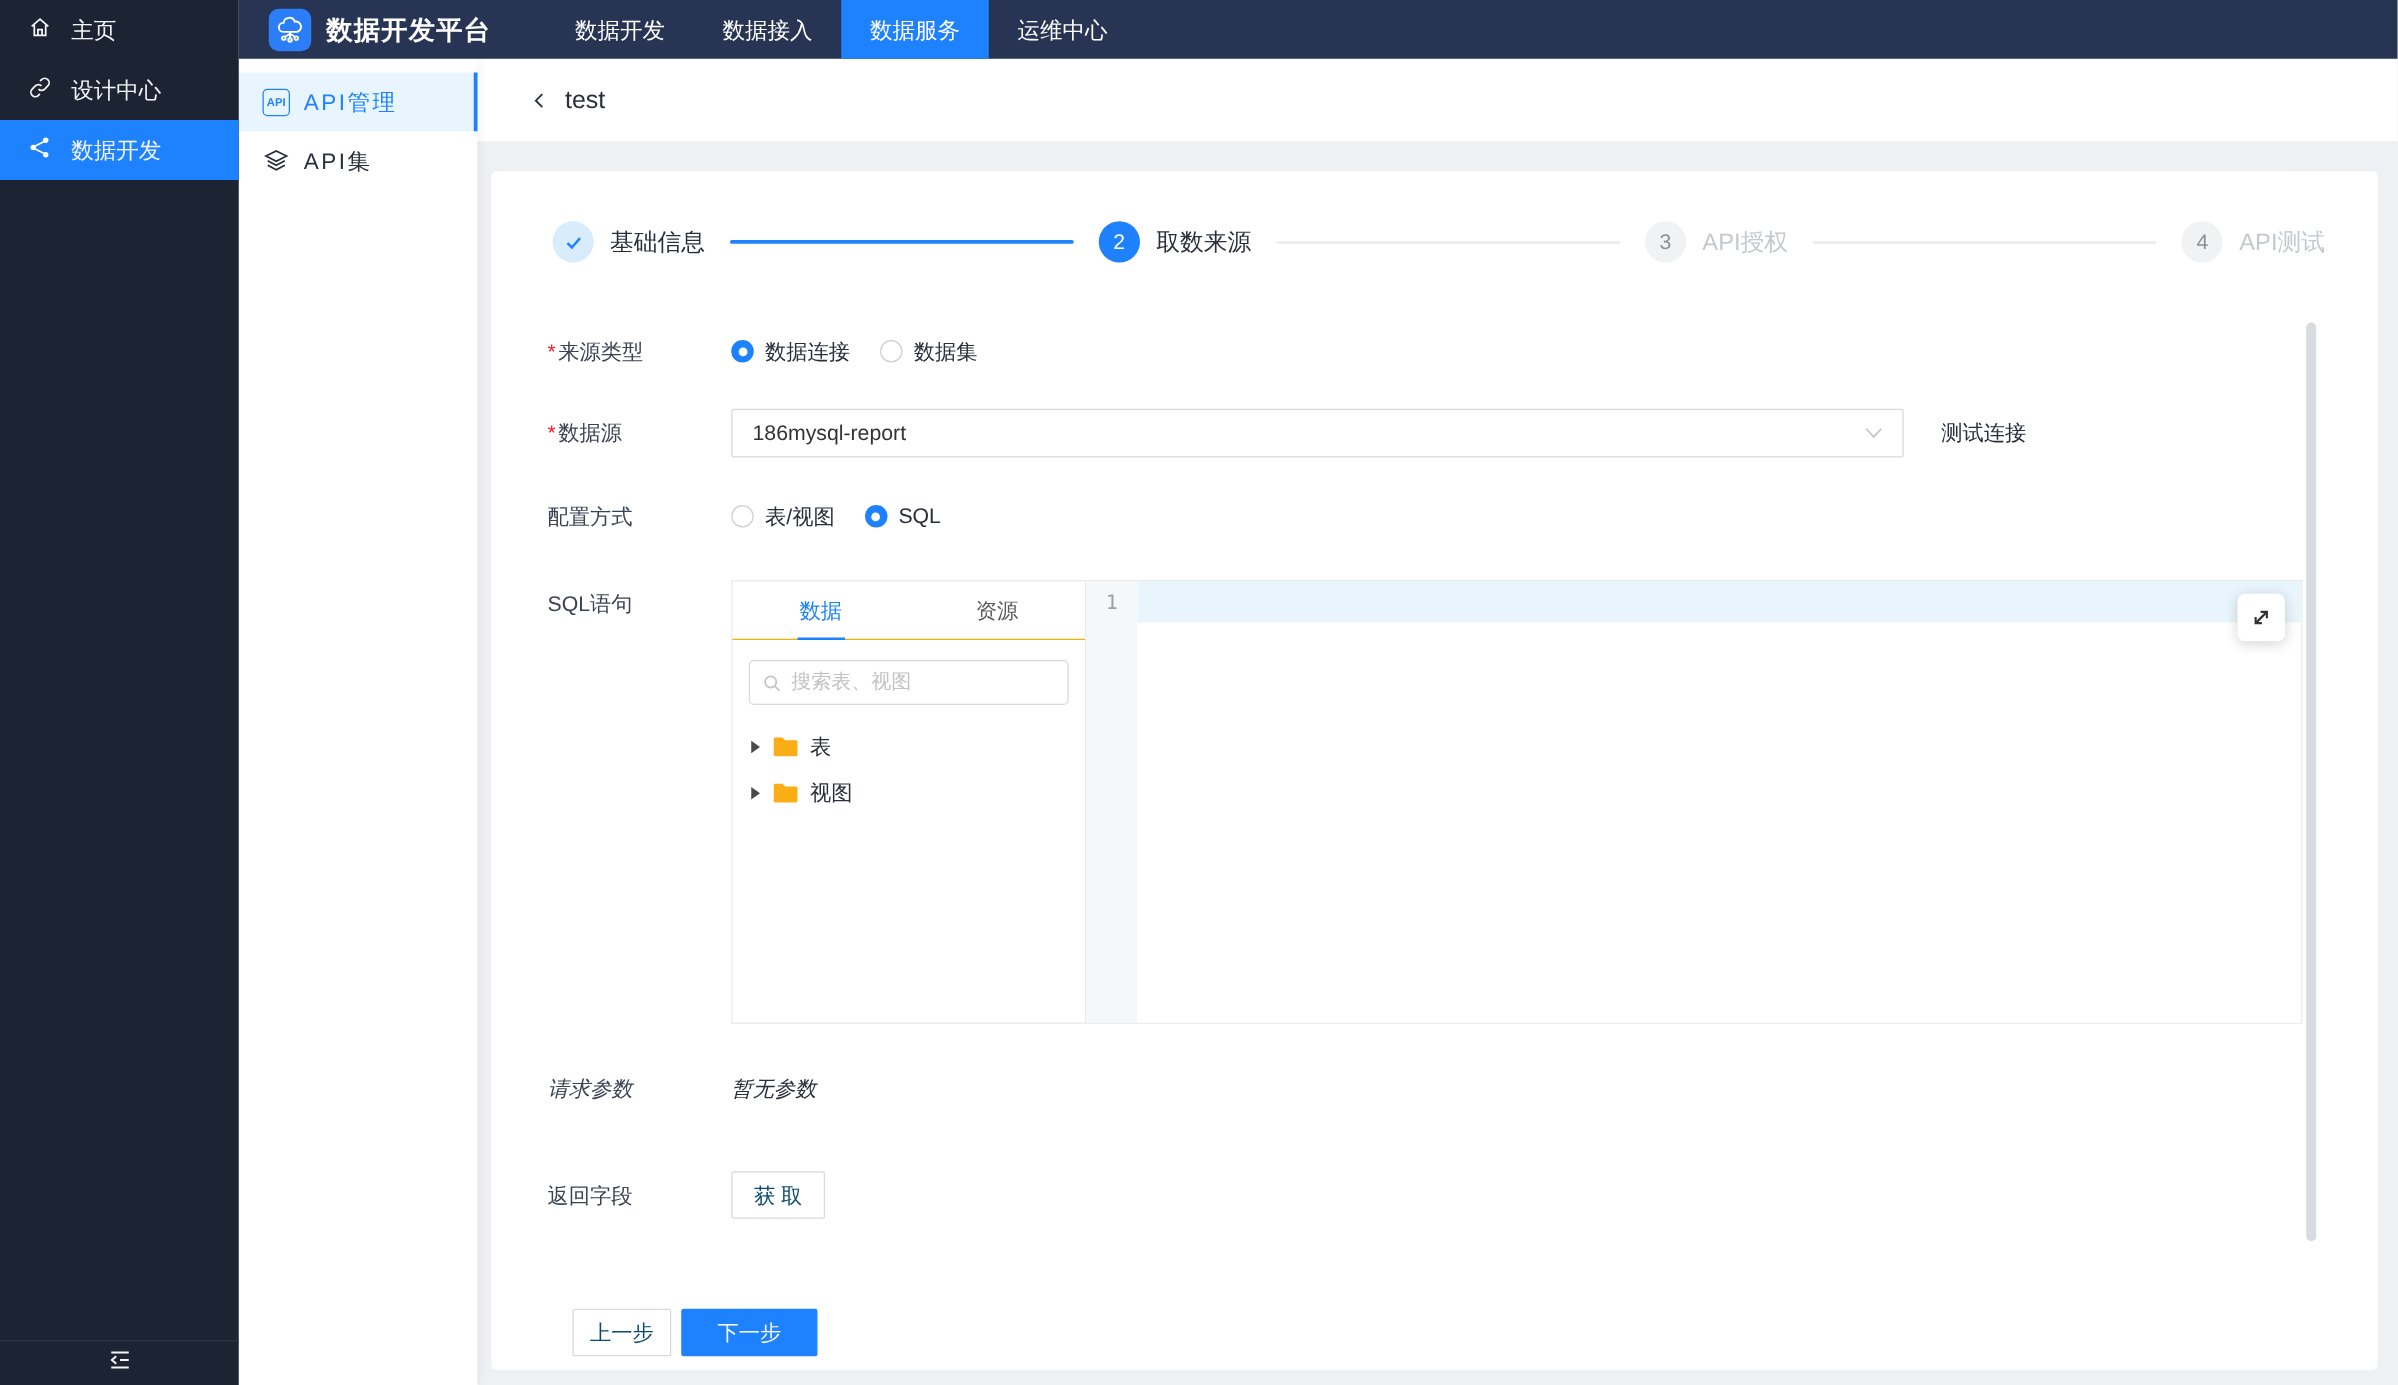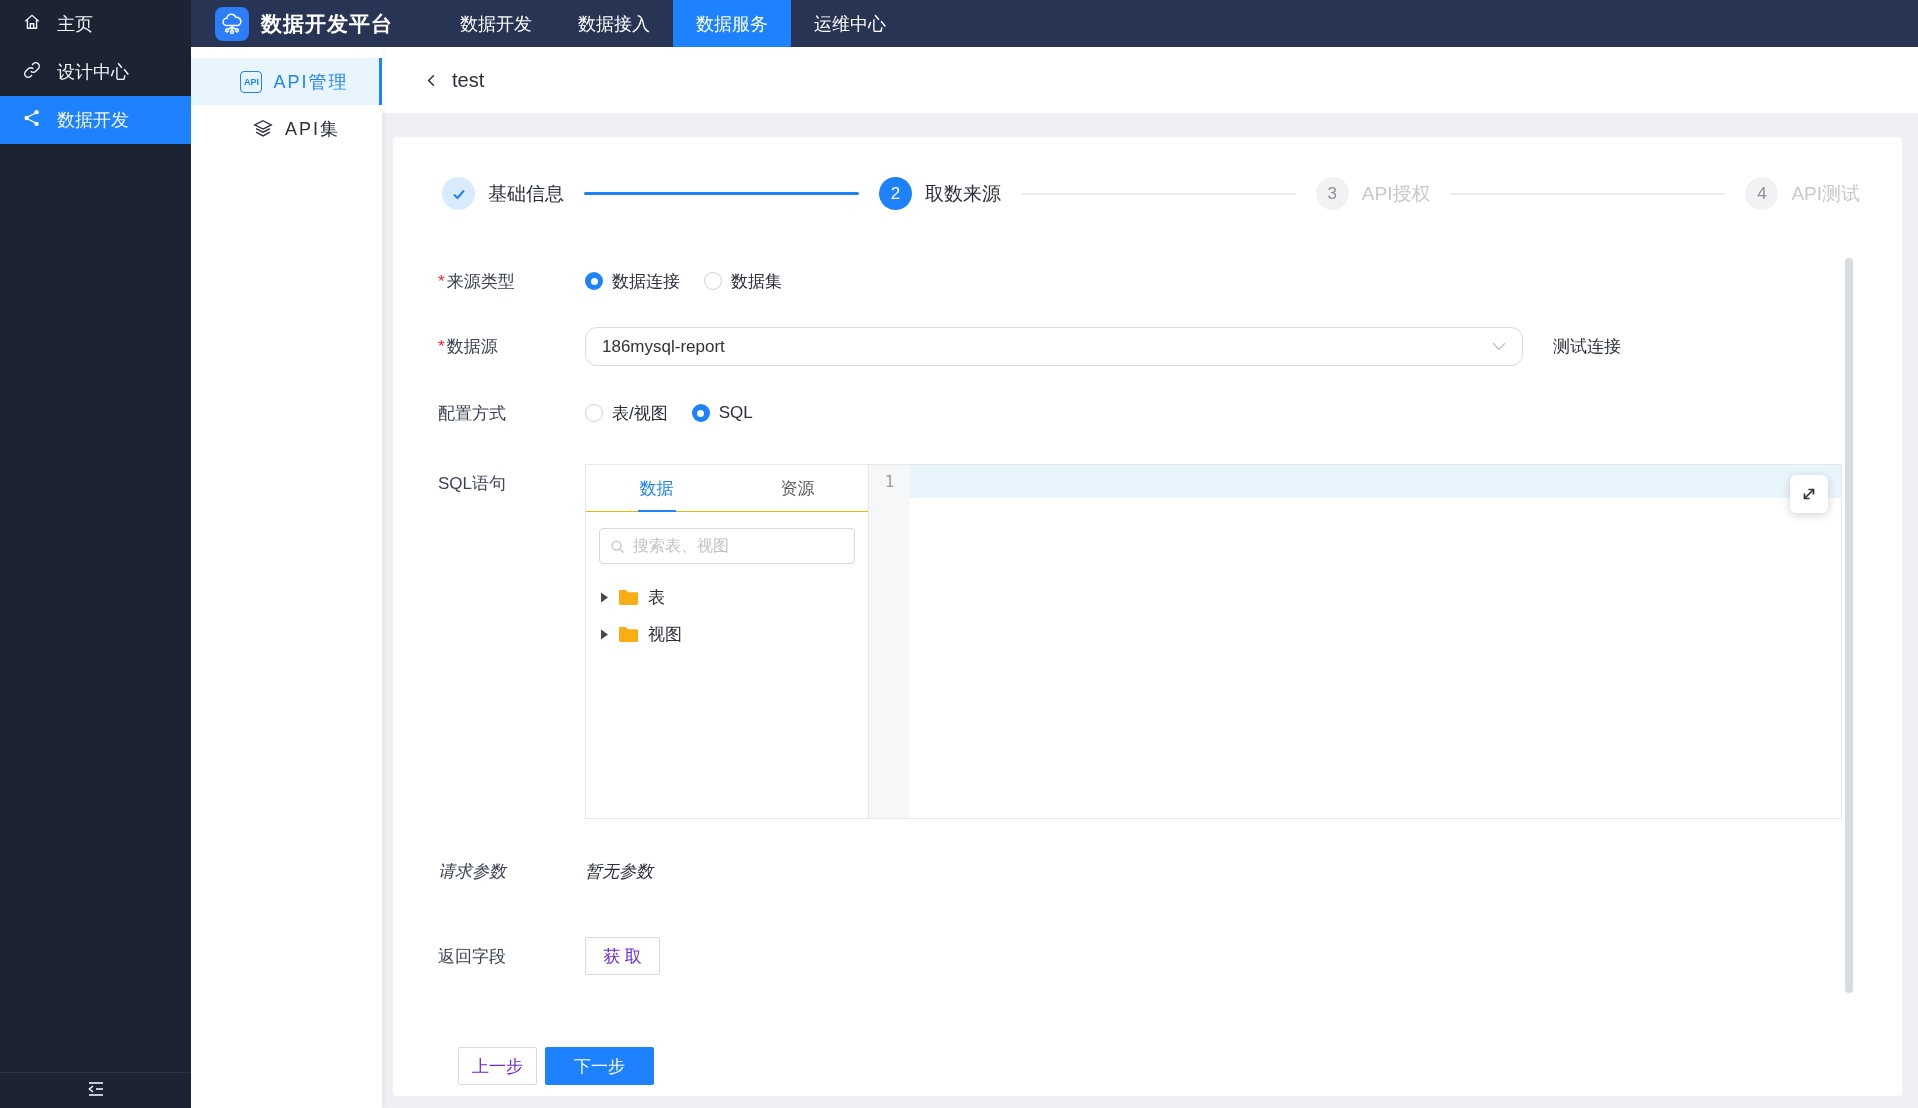--- a/index.html
+++ b/index.html
@@ -23,21 +23,21 @@
     margin-left:24px; display:flex; align-items:center; justify-content:center; flex-shrink:0; }
   .app-title { font-size:21px; font-weight:700; margin-left:12px; letter-spacing:1px; white-space:nowrap; }
   .nav-tabs { display:flex; height:100%; margin-left:44px; }
   .nav-tab { padding:0 23px; display:flex; align-items:center; font-size:18px; cursor:pointer; white-space:nowrap; }
   .nav-tab.active { background:#1e82ff; }
 
   
   .subsidebar { position:absolute; left:191px; top:47px; width:191px; bottom:0;
     background:#fff; box-shadow:2px 0 6px rgba(29,35,41,0.05); z-index:3; }
   .sub-item { height:47px; display:flex; align-items:center; padding-left:19px;
-    gap:11px; font-size:18px; color:#2a2f3a; letter-spacing:2px; cursor:pointer;justify-content:center; }
+    gap:11px; font-size:18px; color:#2a2f3a; letter-spacing:2px; cursor:pointer; }
   .sub-item:first-child { margin-top:11px; }
   .sub-item.active { background:#e8f5ff; color:#1e82ff; border-right:3px solid #1e82ff; }
   .api-badge { width:22px; height:22px; border:1.5px solid #1e82ff; border-radius:4px;
     display:flex; align-items:center; justify-content:center; font-size:9px; font-weight:700;
     color:#1e82ff; letter-spacing:0; flex-shrink:0; }
 
   
   .breadcrumb { position:absolute; left:382px; top:47px; right:0; height:66px;
     background:#fff; display:flex; align-items:center; padding-left:42px; gap:13px; z-index:1; }
   .breadcrumb-title { font-size:20px; color:#2a2f3a; }
@@ -79,21 +79,21 @@
 
   .radio-group { display:flex; align-items:center; gap:24px; }
   .radio-opt { display:flex; align-items:center; gap:9px; cursor:pointer; }
   .radio { width:18px; height:18px; border-radius:50%; flex-shrink:0; }
   .radio.on { background:#1e82ff; position:relative; }
   .radio.on::after { content:""; position:absolute; left:5.5px; top:5.5px; width:7px; height:7px;
     border-radius:50%; background:#fff; }
   .radio.off { border:1px solid #d0d0d0; background:#fff; }
   .radio-label { font-size:17px; color:#2a2f3a; }
 
-  .select-box { width:938px; height:39px; border:1px solid #d9d9d9; border-radius:12px;
+  .select-box { width:938px; height:39px; border:1px solid #d9d9d9; border-radius:2px;
     display:flex; align-items:center; padding:0 16px; cursor:pointer; background:#fff; }
   .select-value { font-size:17px; color:#333; flex:1; }
   .link-action { margin-left:30px; font-size:17px; color:#2a2f3a; cursor:pointer; white-space:nowrap; }
 
   
   .sql-panel { width:1257px; height:355px; border:1px solid #e8e8e8; display:flex; position:relative; background:#fff; }
   .sql-left { width:283px; border-right:1px solid #e8e8e8; flex-shrink:0; }
   .sql-tabs { height:47px; border-bottom:1px solid #eab308; display:flex; }
   .sql-tab { flex:1; display:flex; align-items:center; justify-content:center;
     font-size:17px; color:#595959; cursor:pointer; position:relative; }
@@ -114,21 +114,21 @@
     font-family:"DejaVu Sans Mono",monospace; font-size:16px; color:#9aa0a8; }
   .sql-editor { flex:1; position:relative; background:#fff; }
   .active-line { position:absolute; left:0; right:0; top:0; height:33px; background:#e9f5fd; }
   .expand-btn { position:absolute; right:13px; top:10px; width:38px; height:38px;
     background:#fff; border-radius:6px; box-shadow:0 2px 10px rgba(0,0,0,0.18);
     display:flex; align-items:center; justify-content:center; cursor:pointer; }
 
   .plain-value { font-size:17px; color:#2a2f3a; }
   .btn { height:38px; border-radius:2px; font-size:17px; display:flex; align-items:center;
     justify-content:center; cursor:pointer; font-family:inherit; }
-  .btn-default { background:#fff; border:1px solid #d9d9d9; color:#6d28d9; }
+  .btn-default { background:#fff; border:1px solid #d9d9d9; color:#0c4a6e; }
   .btn-primary { background:#1e82ff; border:1px solid #1e82ff; color:#fff; }
   .btn-get  { width:75px; }
   .btn-prev { width:79px; }
   .btn-next { width:109px; }
 </style>
 </head>
 <body>
 
 <div class="sidebar">
   <div class="side-item">

